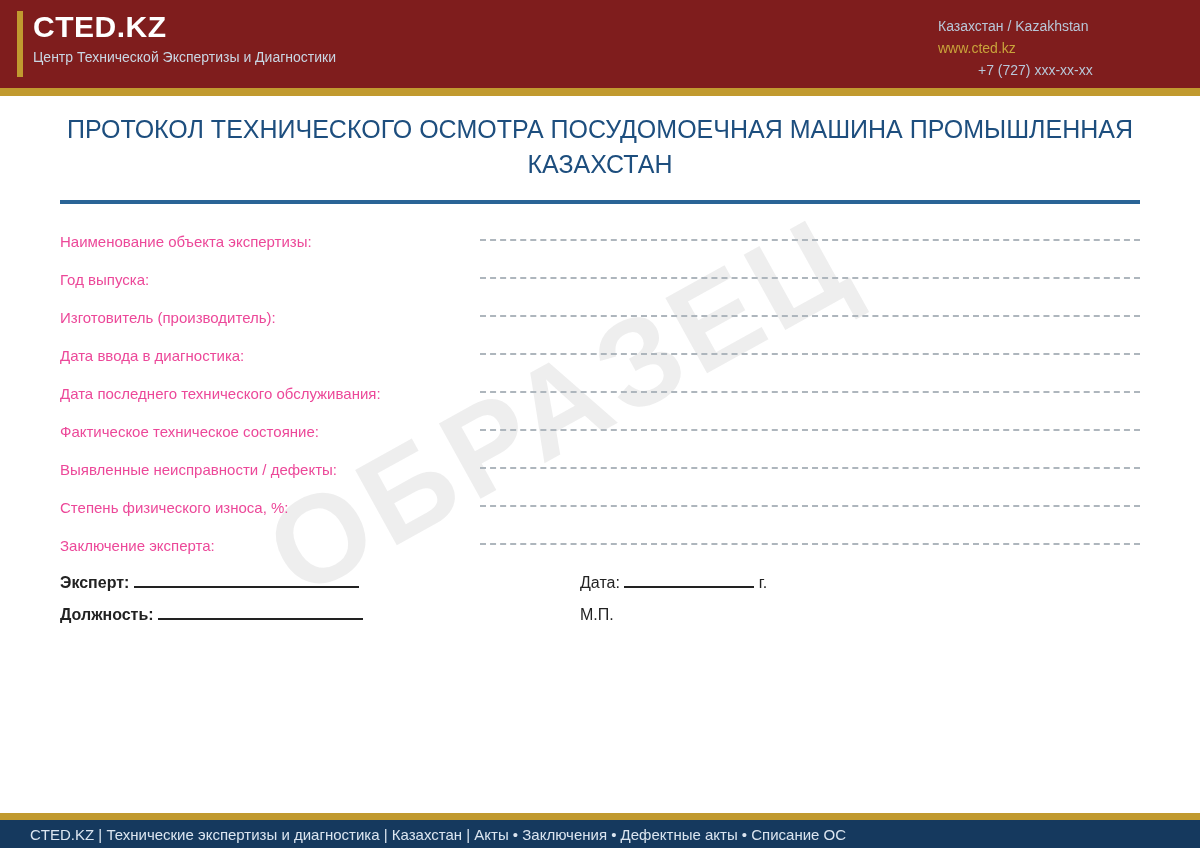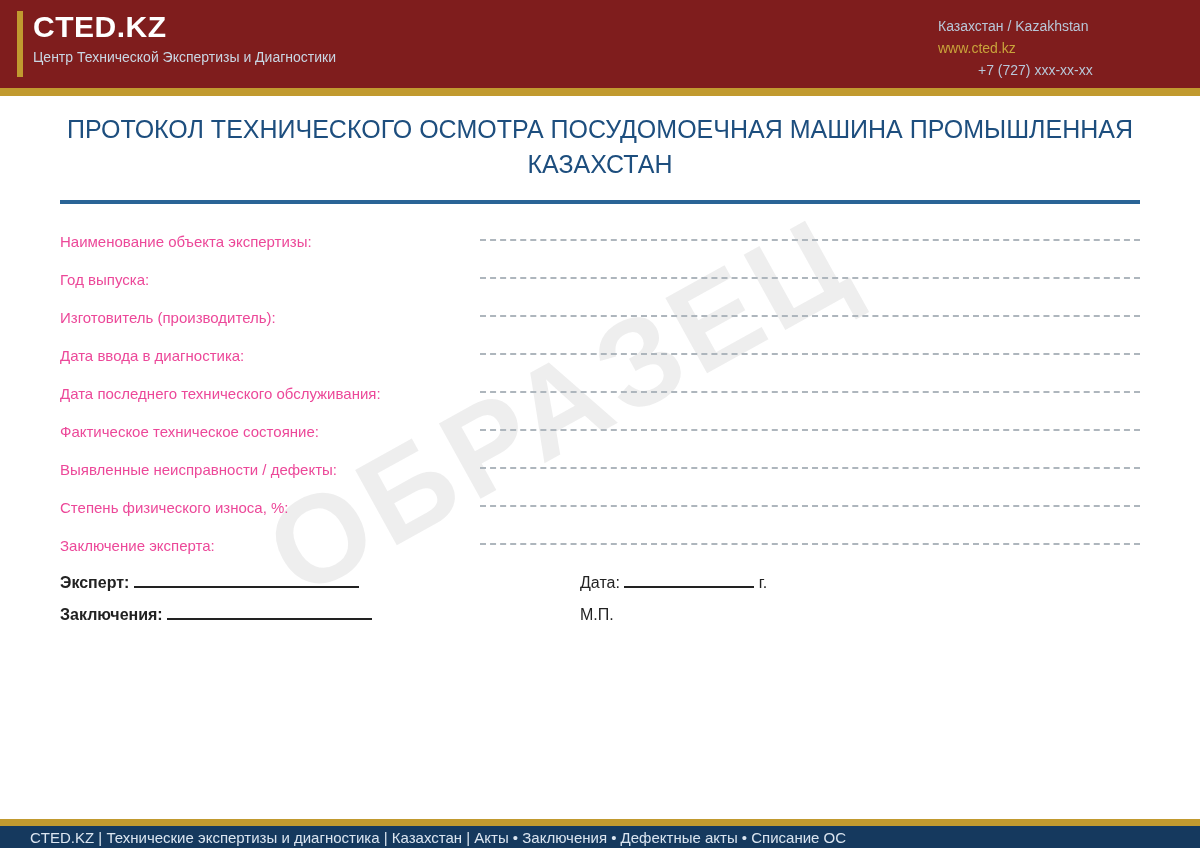--- a/index.html
+++ b/index.html
@@ -37,21 +37,21 @@
   .sig-area { position:relative; margin:16px 60px 0 60px; font-size:16px; color:#222222; }
   .sig-row { position:relative; height:32px; }
   .sig-left { position:absolute; left:0; top:4px;font-weight:bold; }
   .sig-right { position:absolute; left:520px; top:4px; }
   .sig-line { display:inline-block; border-bottom:2px solid #222222; height:13px; vertical-align:baseline; }
   .w225 { width:225px; } .w205 { width:205px; } .w130 { width:130px; }
 
   
   .footer { position:absolute; left:0; bottom:0; width:100%; }
   .footer-gold { width:100%; height:7px; background:#C19A2F; }
-  .footer-bar { width:100%; height:22px; background:#15395E; display:flex; align-items:center; padding-left:30px; }
+  .footer-bar { width:100%; height:28px; background:#15395E; display:flex; align-items:center; padding-left:30px; }
   .footer-text { color:#dbe5f0; font-size:15px; }
 </style>
 </head>
 <body>
 
 <div class="page">
 
   <div class="header">
     <div class="logo-accent"></div>
     <div class="logo-block">
@@ -120,21 +120,21 @@
         <span class="sig-line w225"></span>
       </span>
       <span class="sig-right">
         <span>Дата:</span>
         <span class="sig-line w130"></span>
         <span>г.</span>
       </span>
     </div>
     <div class="sig-row">
       <span class="sig-left">
-        <span>Заключения:</span>
+        <span>Должность:</span>
         <span class="sig-line w205"></span>
       </span>
       <span class="sig-right">
         <span>М.П.</span>
       </span>
     </div>
   </div>
 
   <div class="footer">
     <div class="footer-gold"></div>

